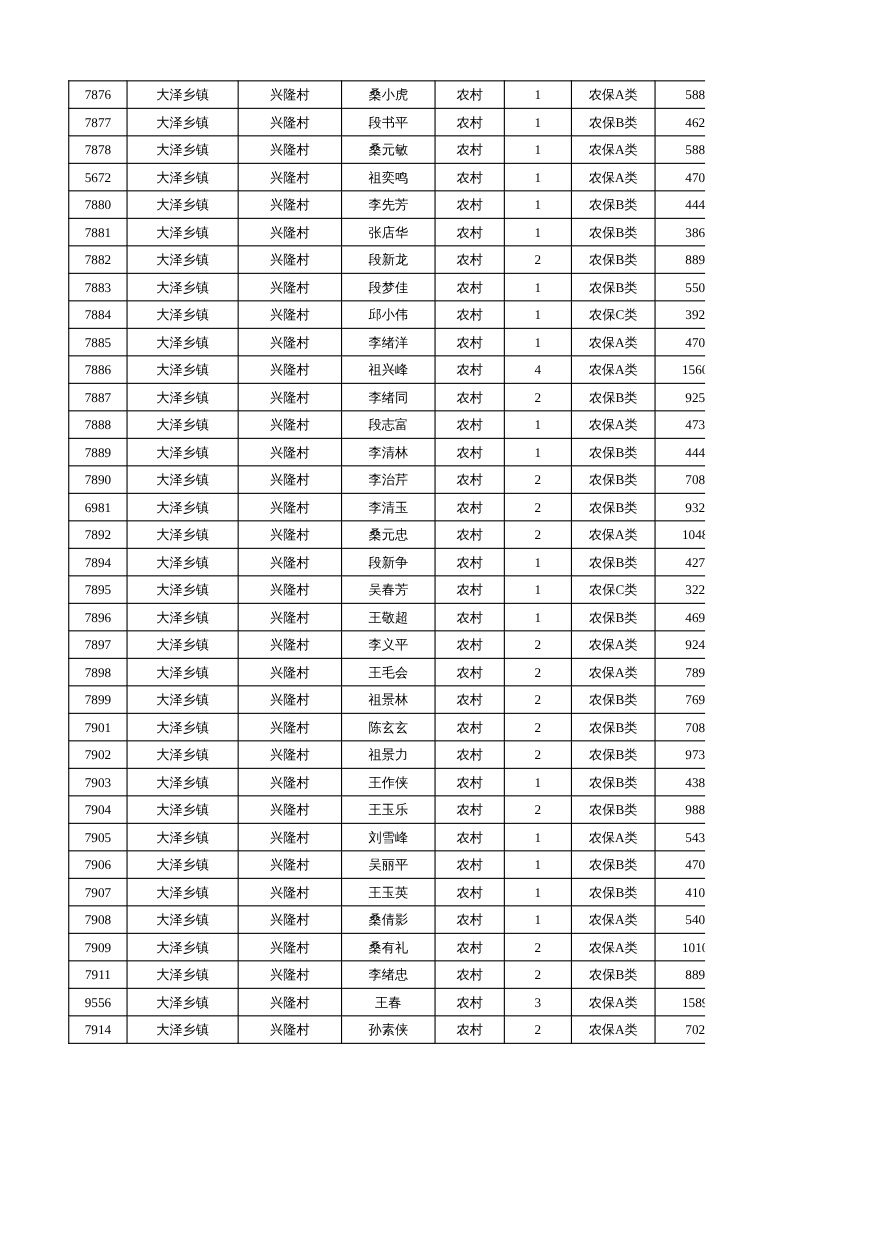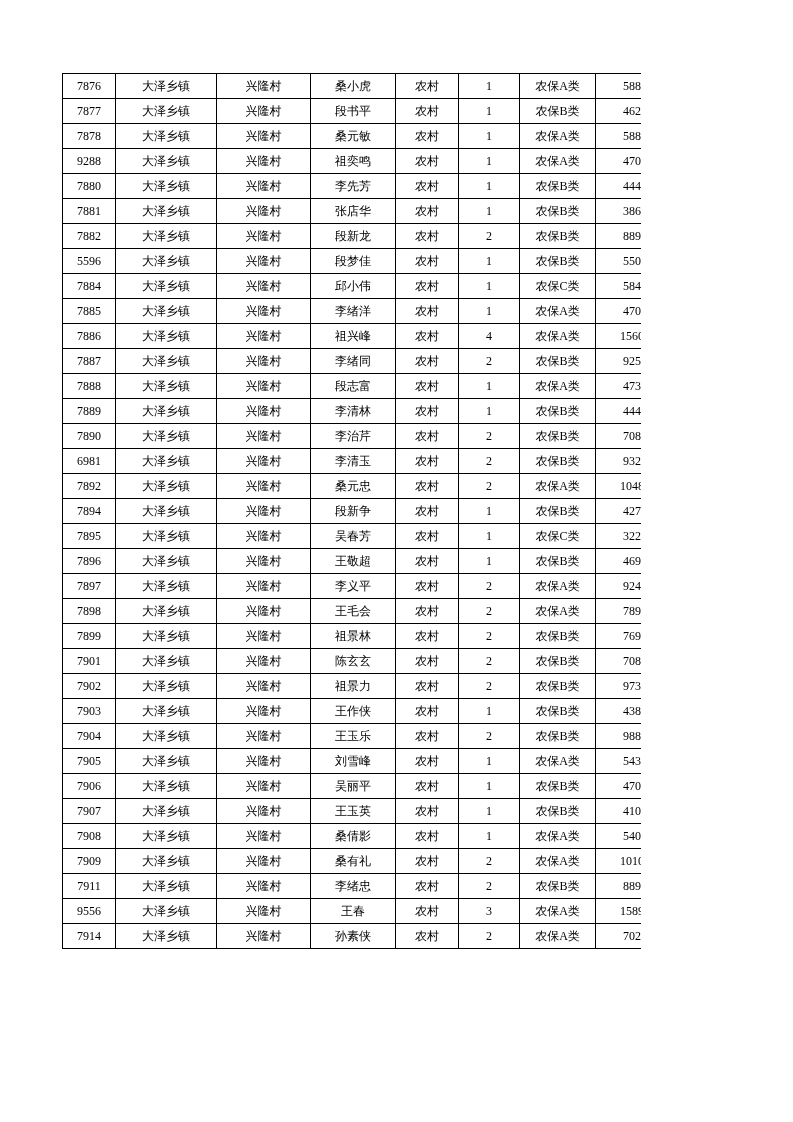--- a/index.html
+++ b/index.html
@@ -83,21 +83,21 @@
           <td>7878</td>
           <td>大泽乡镇</td>
           <td>兴隆村</td>
           <td>桑元敏</td>
           <td>农村</td>
           <td>1</td>
           <td>农保A类</td>
           <td>588</td>
         </tr>
         <tr>
-          <td>9288</td>
+          <td>5672</td>
           <td>大泽乡镇</td>
           <td>兴隆村</td>
           <td>祖奕鸣</td>
           <td>农村</td>
           <td>1</td>
           <td>农保A类</td>
           <td>470</td>
         </tr>
         <tr>
           <td>7880</td>
@@ -123,38 +123,38 @@
           <td>7882</td>
           <td>大泽乡镇</td>
           <td>兴隆村</td>
           <td>段新龙</td>
           <td>农村</td>
           <td>2</td>
           <td>农保B类</td>
           <td>889</td>
         </tr>
         <tr>
-          <td>5596</td>
+          <td>7883</td>
           <td>大泽乡镇</td>
           <td>兴隆村</td>
           <td>段梦佳</td>
           <td>农村</td>
           <td>1</td>
           <td>农保B类</td>
           <td>550</td>
         </tr>
         <tr>
           <td>7884</td>
           <td>大泽乡镇</td>
           <td>兴隆村</td>
           <td>邱小伟</td>
           <td>农村</td>
           <td>1</td>
           <td>农保C类</td>
-          <td>584</td>
+          <td>392</td>
         </tr>
         <tr>
           <td>7885</td>
           <td>大泽乡镇</td>
           <td>兴隆村</td>
           <td>李绪洋</td>
           <td>农村</td>
           <td>1</td>
           <td>农保A类</td>
           <td>470</td>

